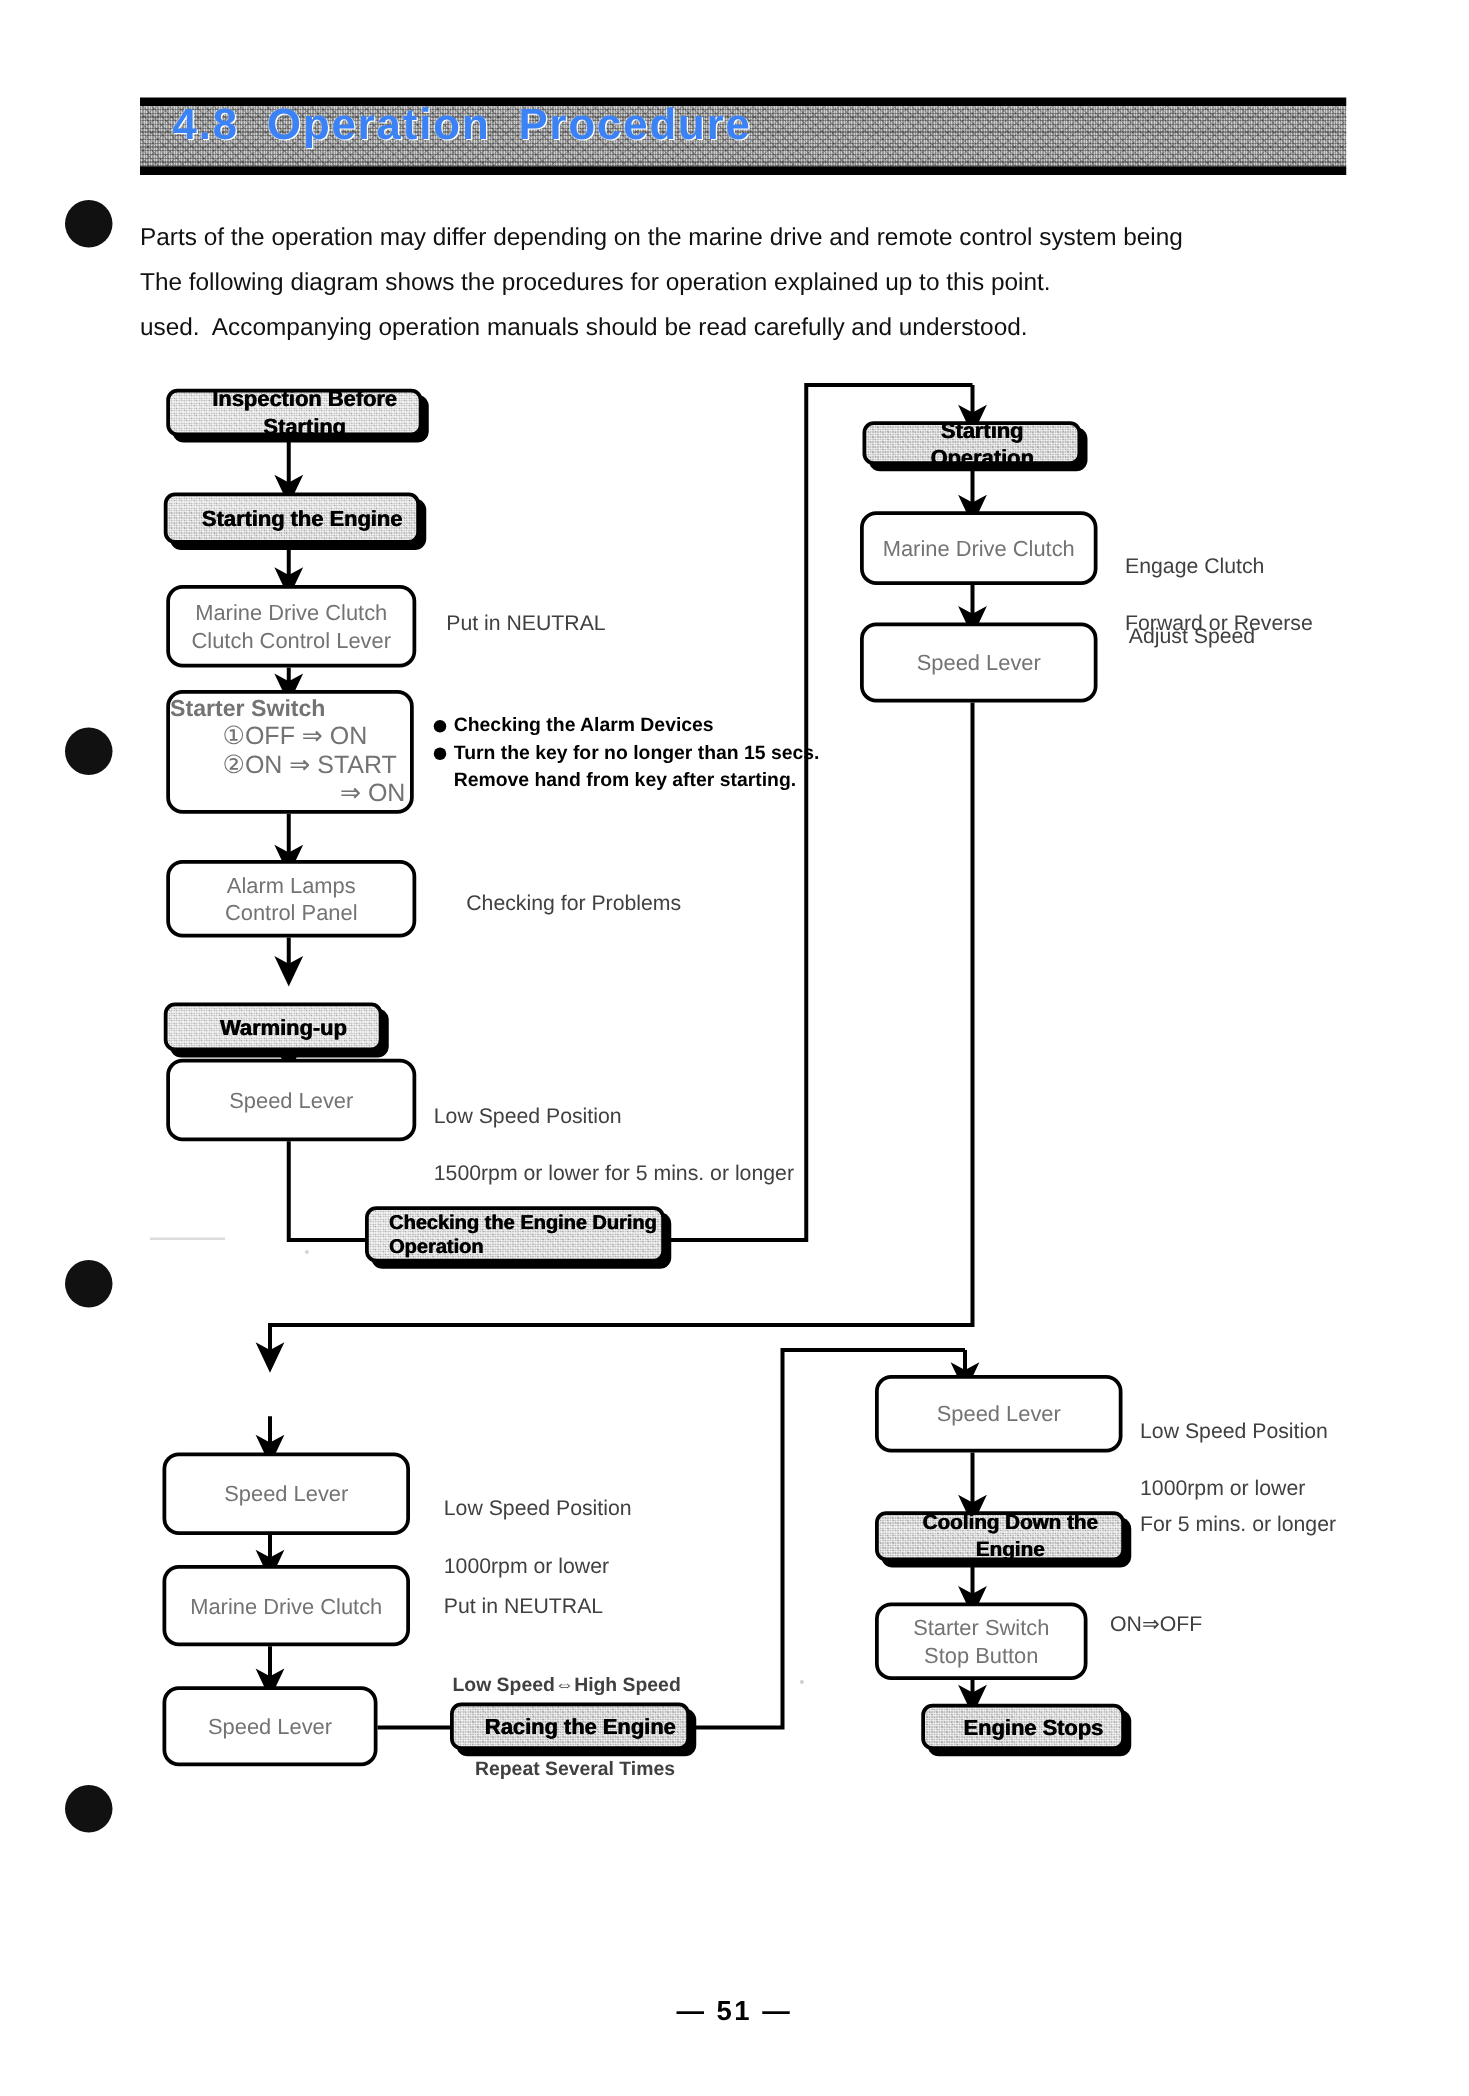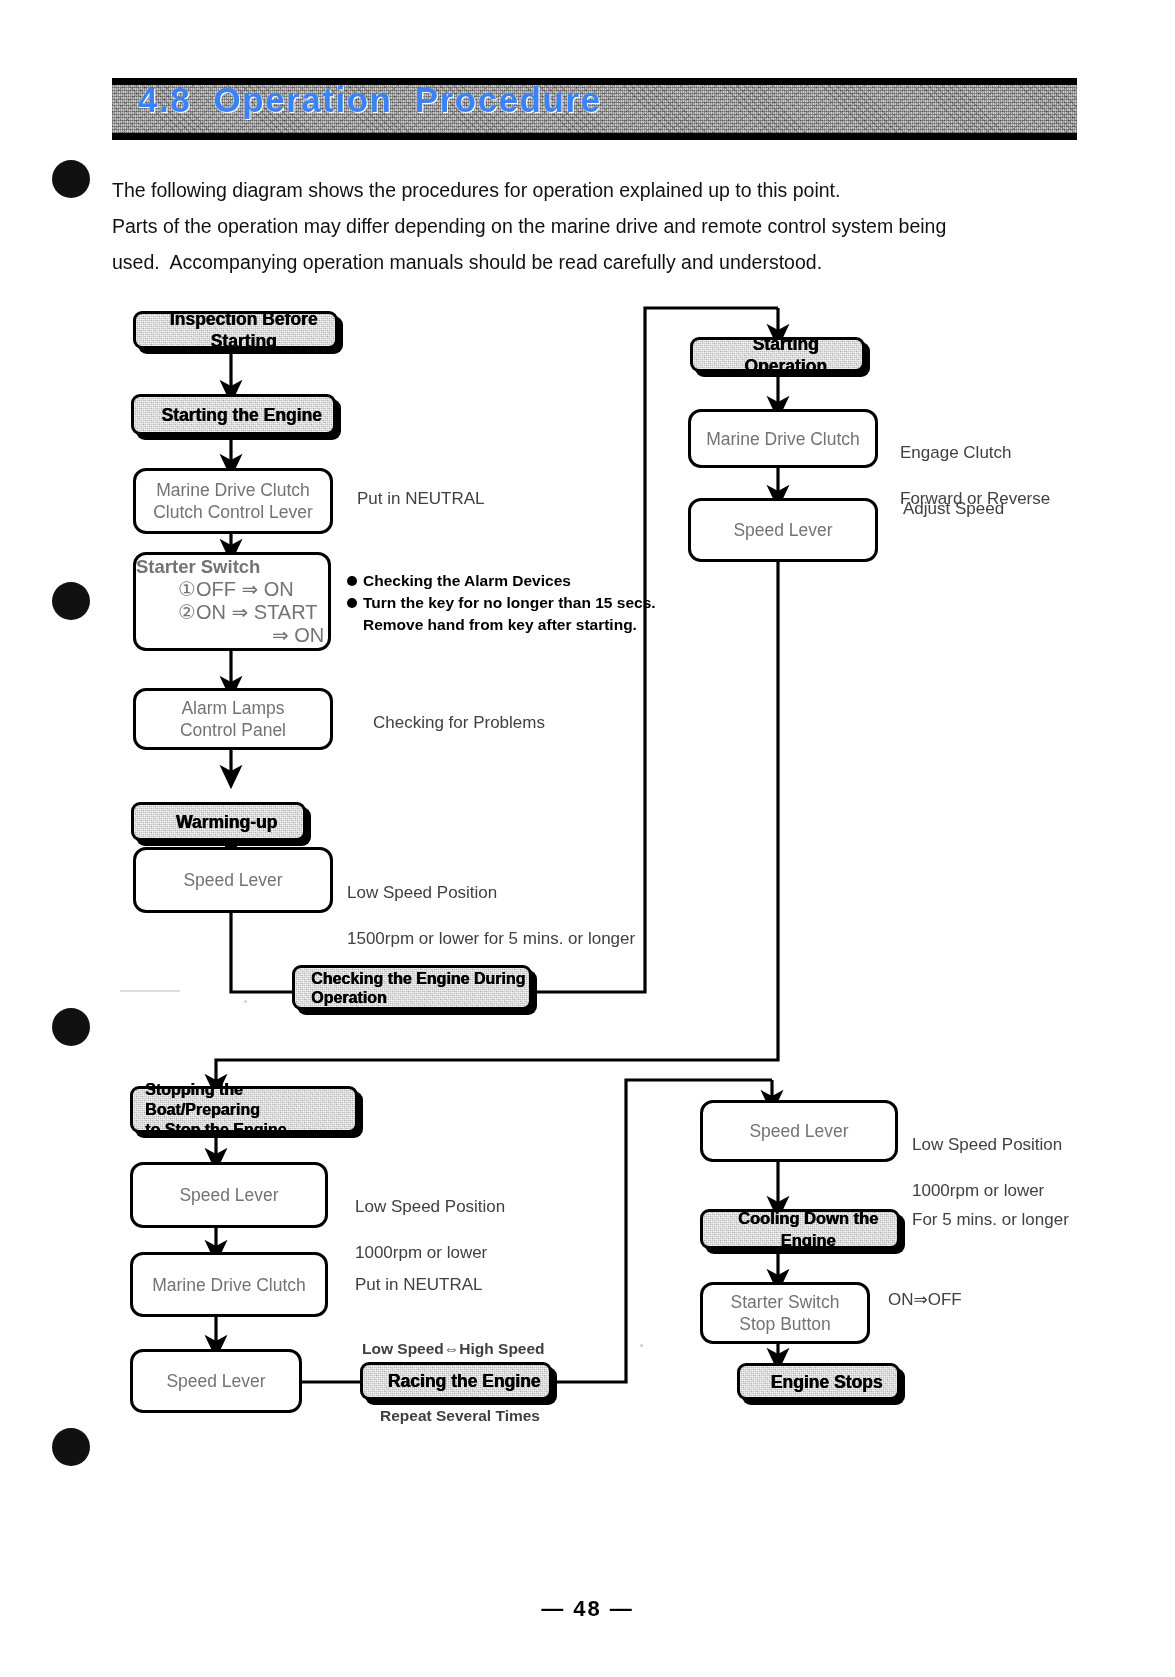--- a/index.html
+++ b/index.html
@@ -133,22 +133,22 @@
     <div class="band-title">4.8  Operation  Procedure</div>
     <div class="rule-bottom"></div>
   </div>
 
   <div class="punch-dot" style="top:160px"></div>
   <div class="punch-dot" style="top:582px"></div>
   <div class="punch-dot" style="top:1008px"></div>
   <div class="punch-dot" style="top:1428px"></div>
 
   <div id="intro">
+    <div>Parts of the operation may differ depending on the marine drive and remote control system being</div>
     <div>The following diagram shows the procedures for operation explained up to this point.</div>
-    <div>Parts of the operation may differ depending on the marine drive and remote control system being</div>
     <div>used.  Accompanying operation manuals should be read carefully and understood.</div>
   </div>
 
   <div id="flowchart">
 
     <svg id="flow-lines" viewBox="0 0 1175 1677" xmlns="http://www.w3.org/2000/svg">
       <defs>
         <marker id="arw" markerWidth="9" markerHeight="9" refX="4.2" refY="4.2" orient="auto" markerUnits="strokeWidth">
           <path d="M0.4,0.6 L8,4.2 L0.4,7.8 L2.3,4.2 z" fill="#000"></path>
         </marker>
@@ -262,26 +262,20 @@
     <div class="annot" style="left:900px;top:418px;">
       <div>Engage Clutch</div>
       <div>Forward or Reverse</div>
     </div>
 
     <div class="node white" style="left:688px;top:498px;width:190px;height:64px;">
       <span>Speed Lever</span>
     </div>
     <div class="annot" style="left:903px;top:497px;">Adjust Speed</div>
 
-    <div class="node gray leftal" style="left:130px;top:1086px;width:228px;height:47px;padding-left:12px;font-size:16px;line-height:20px;">
-      <span class="lbl">
-        <span style="display:block">Stopping the Boat/Preparing</span>
-        <span style="display:block">to Stop the Engine</span>
-      </span>
-    </div>
 
     <div class="node white" style="left:130px;top:1162px;width:198px;height:66px;">
       <span>Speed Lever</span>
     </div>
     <div class="annot" style="left:355px;top:1172px;">
       <div>Low Speed Position</div>
       <div>1000rpm or lower</div>
     </div>
 
     <div class="node white" style="left:130px;top:1252px;width:198px;height:65px;">
@@ -326,15 +320,15 @@
       <span class="lbl">Engine Stops</span>
     </div>
 
   </div>
 
   <div class="speck" style="left:244px;top:1000px;width:3px;height:3px;opacity:.45"></div>
   <div class="speck" style="left:120px;top:990px;width:60px;height:2px;border-radius:0;opacity:.35"></div>
   <div class="speck" style="left:640px;top:1344px;width:3px;height:3px;opacity:.5"></div>
   <div class="speck" style="left:722px;top:265px;width:3px;height:3px;opacity:.4"></div>
 
-  <div id="page-footer">— 48 —</div>
+  <div id="page-footer">— 51 —</div>
 
 </div>
 
 </body></html>

